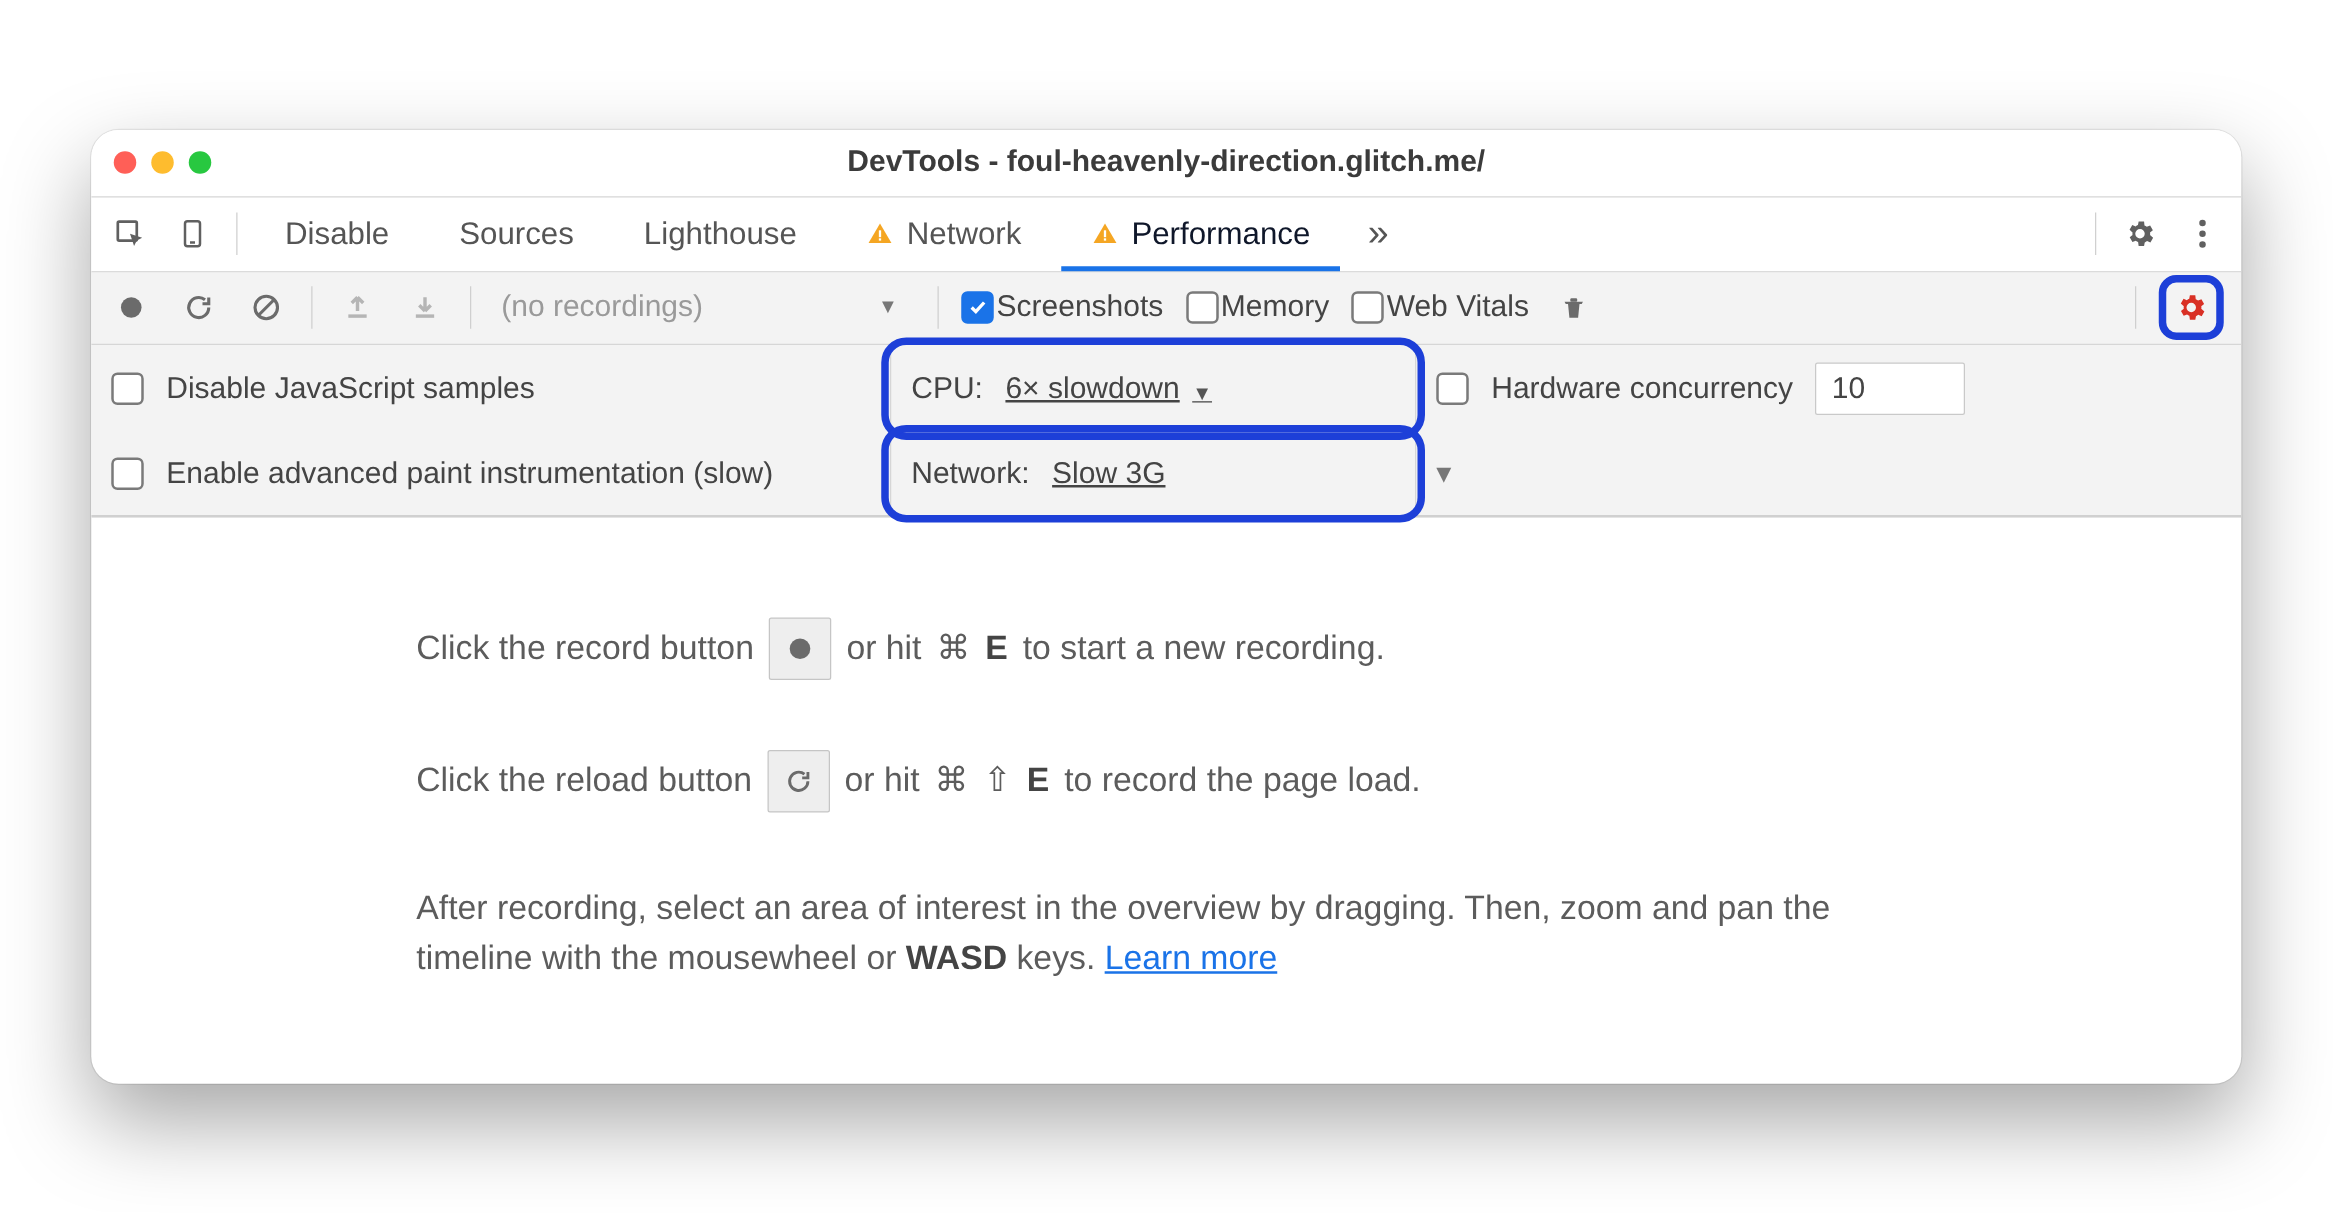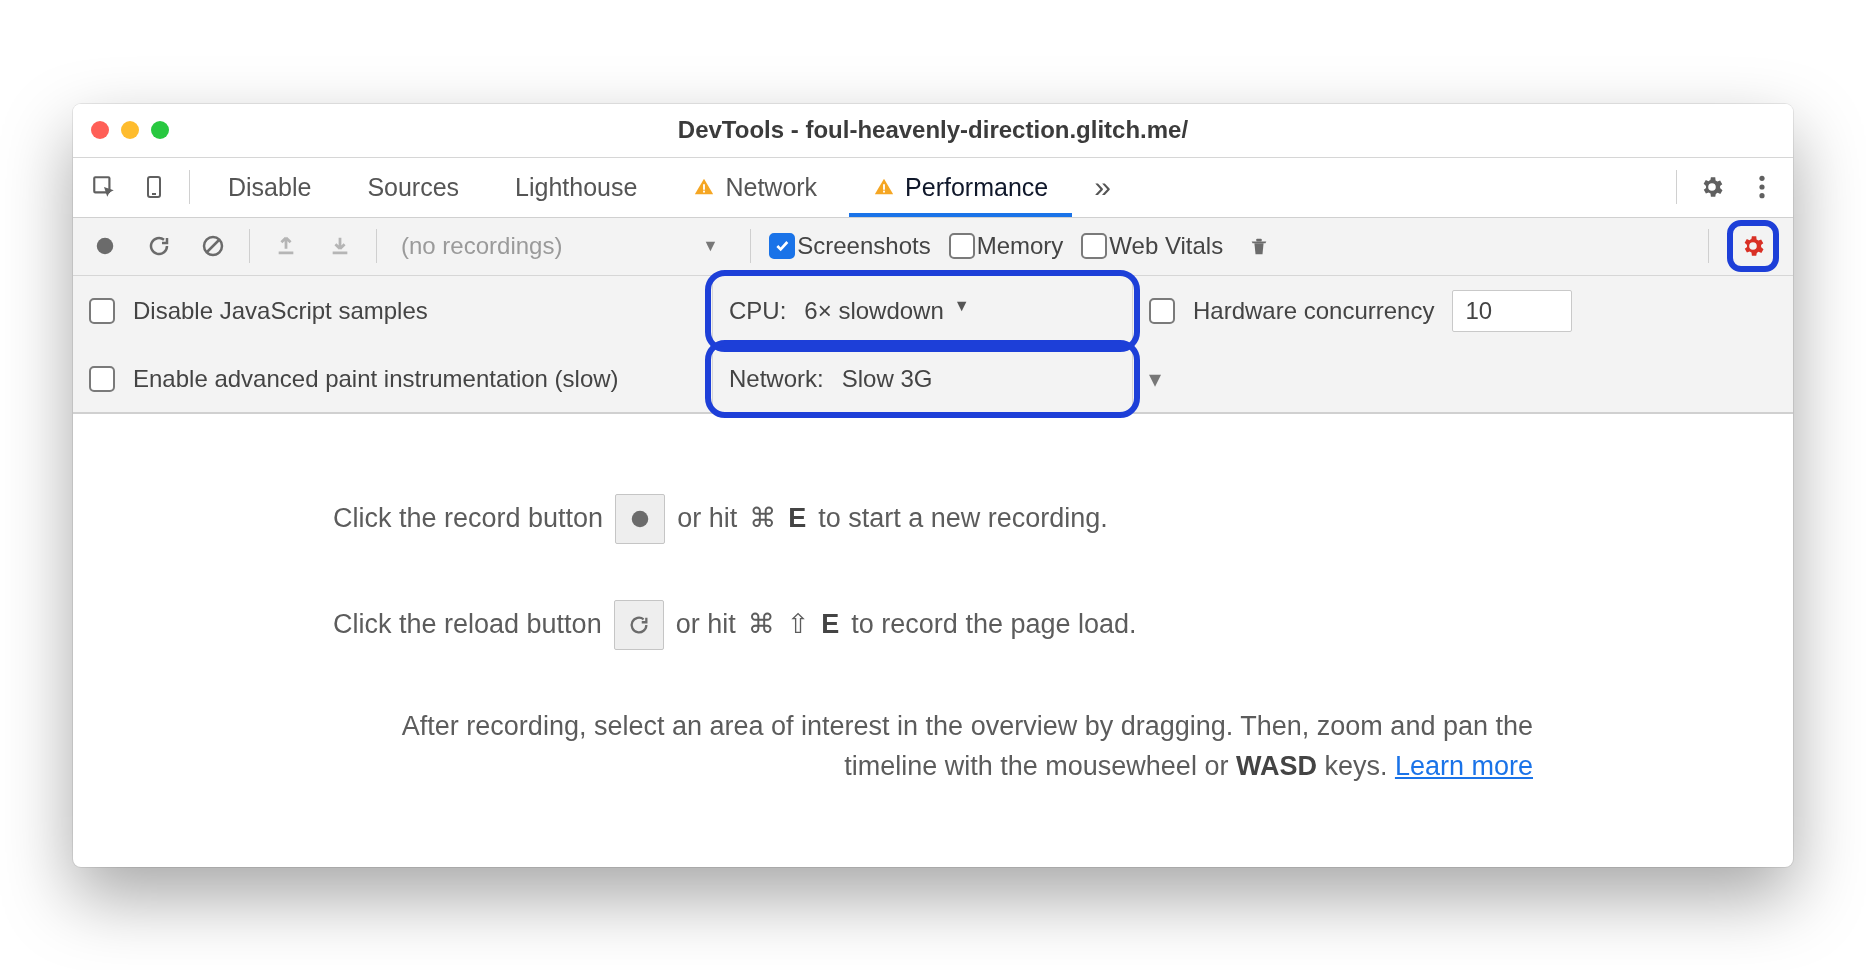--- a/index.html
+++ b/index.html
@@ -4,21 +4,21 @@
 <style>
   * { box-sizing: border-box; margin: 0; padding: 0; }
   html, body { width: 1866px; height: 970px; background: #fff; }
   body {
     font-family: -apple-system, "Helvetica Neue", Arial, sans-serif;
     display: flex; align-items: center; justify-content: center;
   }
   .frame {
     width: 1720px;
     background: #fff;
-    border-radius: 8px;
+    border-radius: 22px;
     box-shadow: 0 30px 70px rgba(0,0,0,0.35), 0 0 0 1px rgba(0,0,0,0.08);
     overflow: hidden;
   }
 
   
   .titlebar {
     height: 54px;
     display: flex; align-items: center;
     padding: 0 18px;
     border-bottom: 1px solid #d6d6d6;
@@ -96,21 +96,21 @@
   }
   .settings .cell {
     display:flex; align-items:center; gap:18px;
     padding: 14px 16px;
     border-right:1px solid #d6d6d6;
     min-height:66px;
   }
   .settings .cell.noborder { border-right:none; }
   .settings .cell.twoLine { line-height:1.25; }
   .dropdown {
-    display:flex; align-items:flex-start; gap:10px; cursor:pointer;
+    display:flex; align-items:flex-end; gap:10px; cursor:pointer;text-decoration:underline;
   }
   .dropdown .tri { font-size:16px; color:#555; }
   .hlbox {
     position:relative;
   }
   .hlbox::after{
     content:""; position:absolute; inset:-6px -8px;
     border:6px solid #1d3fd8; border-radius:20px;
     pointer-events:none;
   }
@@ -120,21 +120,21 @@
     font-size:24px; color:#444; border-radius:2px;
   }
 
   
   .main {
     padding: 80px 260px 60px 260px;
     font-size: 27px; color:#5c5c5c;
     line-height:1.5;
   }
   .main p { margin-bottom: 56px; display:flex; align-items:center; flex-wrap:wrap; gap:12px; }
-  .main p:last-child { margin-bottom: 20px; display:block;text-align:right; }
+  .main p:last-child { margin-bottom: 20px; display:block; }
   .keybox {
     width:50px; height:50px; border:1px solid #c5c5c5; background:#eee;
     display:inline-flex; align-items:center; justify-content:center; color:#555;
     border-radius:2px;
   }
   .kbd { font-family: -apple-system, Arial, sans-serif; }
   .main a { color:#1a73e8; text-decoration:underline; }
   .main b { color:#444; }
 
   .gear-highlight {

